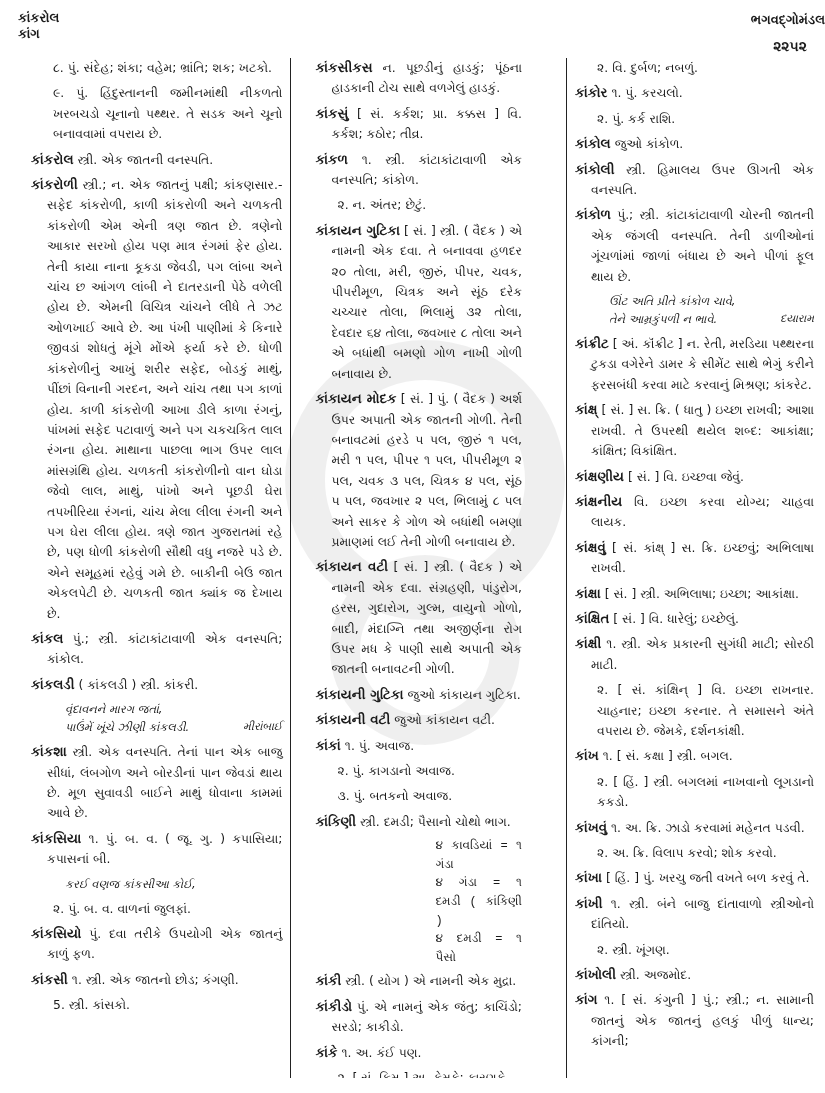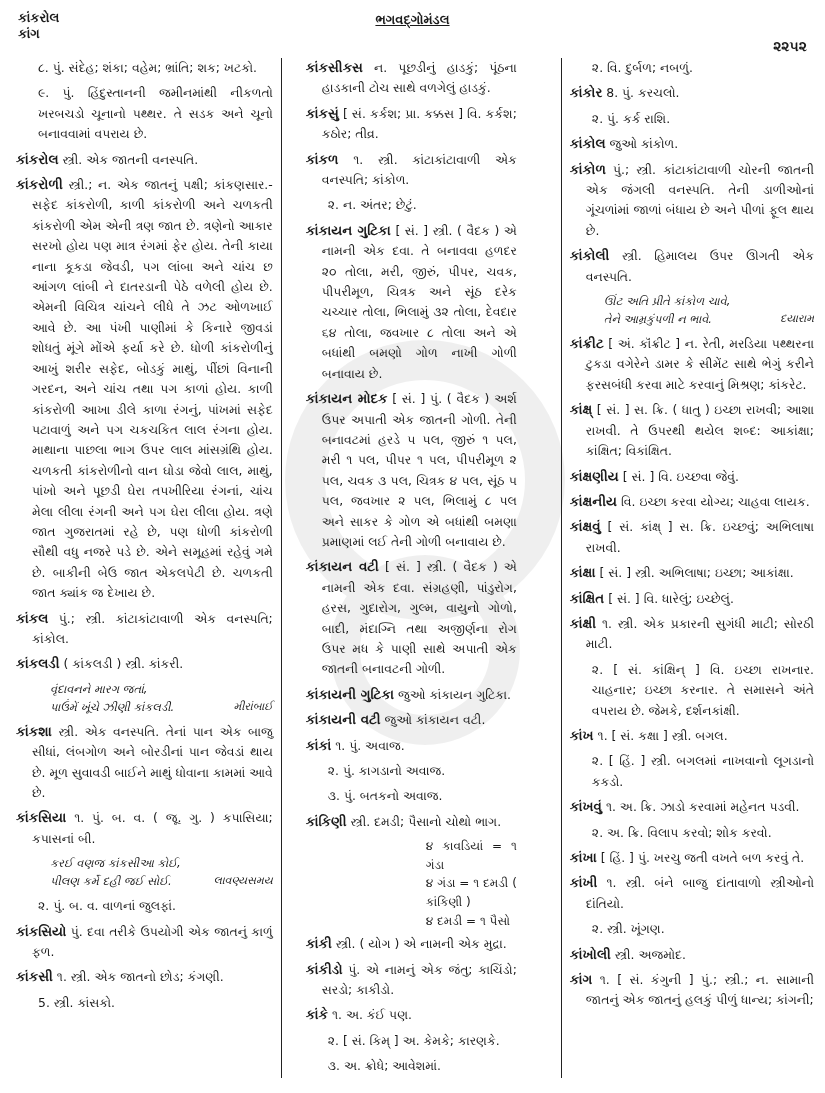--- a/index.html
+++ b/index.html
@@ -19,50 +19,50 @@
       opacity: 0.06;
     }
     .header {
       position: absolute; left: 0; top: 0; width: 825px; height: 52px;
     }
     .guide-words {
       position: absolute; left: 18px; top: 10px;
       font-size: 13px; font-weight: bold; line-height: 16px;
     }
     .running-title {
-      position: absolute; left: 0; width: 825px; top: 12px; text-align: center;
-      font-size: 13px; font-weight: bold; text-decoration: underline;
+      position: absolute; left: 0; width: 825px; top: 12px; text-align: right;
+      font-size: 13px; font-weight: bold;
     }
     .page-number {
       position: absolute; right: 18px; top: 14px;
       font-size: 14px; font-weight: bold; margin-top: 24px;
     }
     .columns {
       position: absolute; left: 16px; top: 58px; width: 798px; height: 1020px;
       display: flex;
     }
     .col {
       height: 100%;
       font-size: 12.4px; line-height: 20.4px;
       overflow: hidden;
       text-align: justify;
     }
-    .col-1 { width: 272px; padding-right: 8px; }
+    .col-1 { width: 272px; padding-right: 8px; margin-left: 15px; }
     .col-2 { width: 266px; padding: 0 24px; border-left: 1.5px solid #222; }
     .col-3 { width: 260px; padding-left: 8px; border-left: 1.5px solid #222; margin-left: 20px; }
     .entry { margin-bottom: 5px; padding-left: 16px; text-indent: -16px; }
     .entry.sense { padding-left: 16px; text-indent: 0; margin-left: 6px; }
     .hw { font-weight: bold; font-size: 13.4px; }
     .quote {
       padding-left: 34px; text-indent: 0; margin: 2px 0 6px 0;
       font-size: 11.4px; line-height: 18px;
     }
     .quote-line { display: block; font-style: italic; }
     .quote-author { float: right; font-size: 11px; }
-    .table-lines { padding-left: 120px; text-indent: 0; margin: 0 0 4px 0; font-size: 12px; line-height: 18.6px; }
+    .table-lines { padding-left: 120px; text-indent: 0; margin: 0 0 4px 0; font-size: 12px; line-height: 18.6px; font-family: Liberation Mono, monospace; }
   </style>
 </head>
 <body>
 
 <svg class="watermark" viewBox="0 0 330 420">
   <circle cx="165" cy="150" r="120" fill="none" stroke="#000" stroke-width="40"></circle>
   <circle cx="165" cy="320" r="80" fill="none" stroke="#000" stroke-width="30"></circle>
 </svg>
 
 <div class="header">
@@ -83,21 +83,20 @@
       <div class="entry"><span class="hw">કાંકલ</span> <span>પું.; સ્ત્રી. કાંટાકાંટાવાળી એક વનસ્પતિ; કાંકોલ.</span></div>
       <div class="entry"><span class="hw">કાંકલડી</span> <span>( કાંકલડી ) સ્ત્રી. કાંકરી.</span></div>
       <div class="quote">
         <span class="quote-line"><span>વૃંદાવનને મારગ જતાં,</span></span>
         <span class="quote-line"><span>પાઉંમેં ખૂંચે ઝીણી કાંકલડી.</span><span class="quote-author">મીરાંબાઈ</span></span>
       </div>
       <div class="entry"><span class="hw">કાંકશા</span> <span>સ્ત્રી. એક વનસ્પતિ. તેનાં પાન એક બાજુ સીધાં, લંબગોળ અને બોરડીનાં પાન જેવડાં થાય છે. મૂળ સુવાવડી બાઈને માથું ધોવાના કામમાં આવે છે.</span></div>
       <div class="entry"><span class="hw">કાંકસિયા</span> <span>૧. પું. બ. વ. ( જૂ. ગુ. ) કપાસિયા; કપાસનાં બી.</span></div>
       <div class="quote">
         <span class="quote-line"><span>કરઈ વણજ કાંકસીઆ કોઈ,</span></span>
-        <span class="quote-line"><span>પીલણ કર્મે દહી જઈ સોઈ.</span><span class="quote-author">લાવણ્યસમય</span></span>
       </div>
       <div class="entry sense"><span>૨. પું. બ. વ. વાળનાં જુલફાં.</span></div>
       <div class="entry"><span class="hw">કાંકસિયો</span> <span>પું. દવા તરીકે ઉપયોગી એક જાતનું કાળું ફળ.</span></div>
       <div class="entry"><span class="hw">કાંકસી</span> <span>૧. સ્ત્રી. એક જાતનો છોડ; કંગણી.</span></div>
       <div class="entry sense"><span>5. સ્ત્રી. કાંસકો.</span></div>
     </div>
   <div class="col col-2">
       <div class="entry"><span class="hw">કાંકસીકસ</span> <span>ન. પૂછડીનું હાડકું; પૂંઠના હાડકાની ટોચ સાથે વળગેલું હાડકું.</span></div>
       <div class="entry"><span class="hw">કાંકસું</span> <span>[ સં. કર્કશ; પ્રા. કક્કસ ] વિ. કર્કશ; કઠોર; તીવ્ર.</span></div>
       <div class="entry"><span class="hw">કાંકળ</span> <span>૧. સ્ત્રી. કાંટાકાંટાવાળી એક વનસ્પતિ; કાંકોળ.</span></div>
@@ -119,25 +118,25 @@
       <div class="entry"><span class="hw">કાંકી</span> <span>સ્ત્રી. ( યોગ ) એ નામની એક મુદ્રા.</span></div>
       <div class="entry"><span class="hw">કાંકીડો</span> <span>પું. એ નામનું એક જંતુ; કાચિંડો; સરડો; કાકીડો.</span></div>
       <div class="entry"><span class="hw">કાંકે</span> <span>૧. અ. કંઈ પણ.</span></div>
       <div class="entry sense"><span>૨. [ સં. કિમ્ ] અ. કેમકે; કારણકે.</span></div>
       <div class="entry sense"><span>૩. અ. ક્રોધે; આવેશમાં.</span></div>
       <div class="entry sense"><span>કાંકે ચડવું = કમકમી આવે ને રૂંવાં ઊભાં થાય એવા ક્રોધમાં આવી જવું; ચિડાવું.</span></div>
       <div class="entry"><span class="hw">કાંકોટિયું</span> <span>૧. ન. ખભા ઉપર ગરદન નાખી બેસવું તે.</span></div>
     </div>
   <div class="col col-3">
       <div class="entry sense"><span>૨. વિ. દુર્બળ; નબળું.</span></div>
-      <div class="entry"><span class="hw">કાંકોર</span> <span>8. પું. કરચલો.</span></div>
+      <div class="entry"><span class="hw">કાંકોર</span> <span>૧. પું. કરચલો.</span></div>
       <div class="entry sense"><span>૨. પું. કર્ક રાશિ.</span></div>
       <div class="entry"><span class="hw">કાંકોલ</span> <span>જુઓ કાંકોળ.</span></div>
+      <div class="entry"><span class="hw">કાંકોલી</span> <span>સ્ત્રી. હિમાલય ઉપર ઊગતી એક વનસ્પતિ.</span></div>
       <div class="entry"><span class="hw">કાંકોળ</span> <span>પું.; સ્ત્રી. કાંટાકાંટાવાળી ચોરની જાતની એક જંગલી વનસ્પતિ. તેની ડાળીઓનાં ગૂંચળાંમાં જાળાં બંધાય છે અને પીળાં ફૂલ થાય છે.</span></div>
-      <div class="entry"><span class="hw">કાંકોલી</span> <span>સ્ત્રી. હિમાલય ઉપર ઊગતી એક વનસ્પતિ.</span></div>
       <div class="quote">
         <span class="quote-line"><span>ઊંટ અતિ પ્રીતે કાંકોળ ચાવે,</span></span>
         <span class="quote-line"><span>તેને આમ્રકુંપળી ન ભાવે.</span><span class="quote-author">દયારામ</span></span>
       </div>
       <div class="entry"><span class="hw">કાંક્રીટ</span> <span>[ અં. કૉંક્રીટ ] ન. રેતી, મરડિયા પથ્થરના ટુકડા વગેરેને ડામર કે સીમેંટ સાથે ભેગું કરીને ફરસબંધી કરવા માટે કરવાનું મિશ્રણ; કાંકરેટ.</span></div>
       <div class="entry"><span class="hw">કાંક્ષ્</span> <span>[ સં. ] સ. ક્રિ. ( ધાતુ ) ઇચ્છા રાખવી; આશા રાખવી. તે ઉપરથી થયેલ શબ્દ: આકાંક્ષા; કાંક્ષિત; વિકાંક્ષિત.</span></div>
       <div class="entry"><span class="hw">કાંક્ષણીય</span> <span>[ સં. ] વિ. ઇચ્છવા જેવું.</span></div>
       <div class="entry"><span class="hw">કાંક્ષનીય</span> <span>વિ. ઇચ્છા કરવા યોગ્ય; ચાહવા લાયક.</span></div>
       <div class="entry"><span class="hw">કાંક્ષવું</span> <span>[ સં. કાંક્ષ્ ] સ. ક્રિ. ઇચ્છવું; અભિલાષા રાખવી.</span></div>
       <div class="entry"><span class="hw">કાંક્ષા</span> <span>[ સં. ] સ્ત્રી. અભિલાષા; ઇચ્છા; આકાંક્ષા.</span></div>

